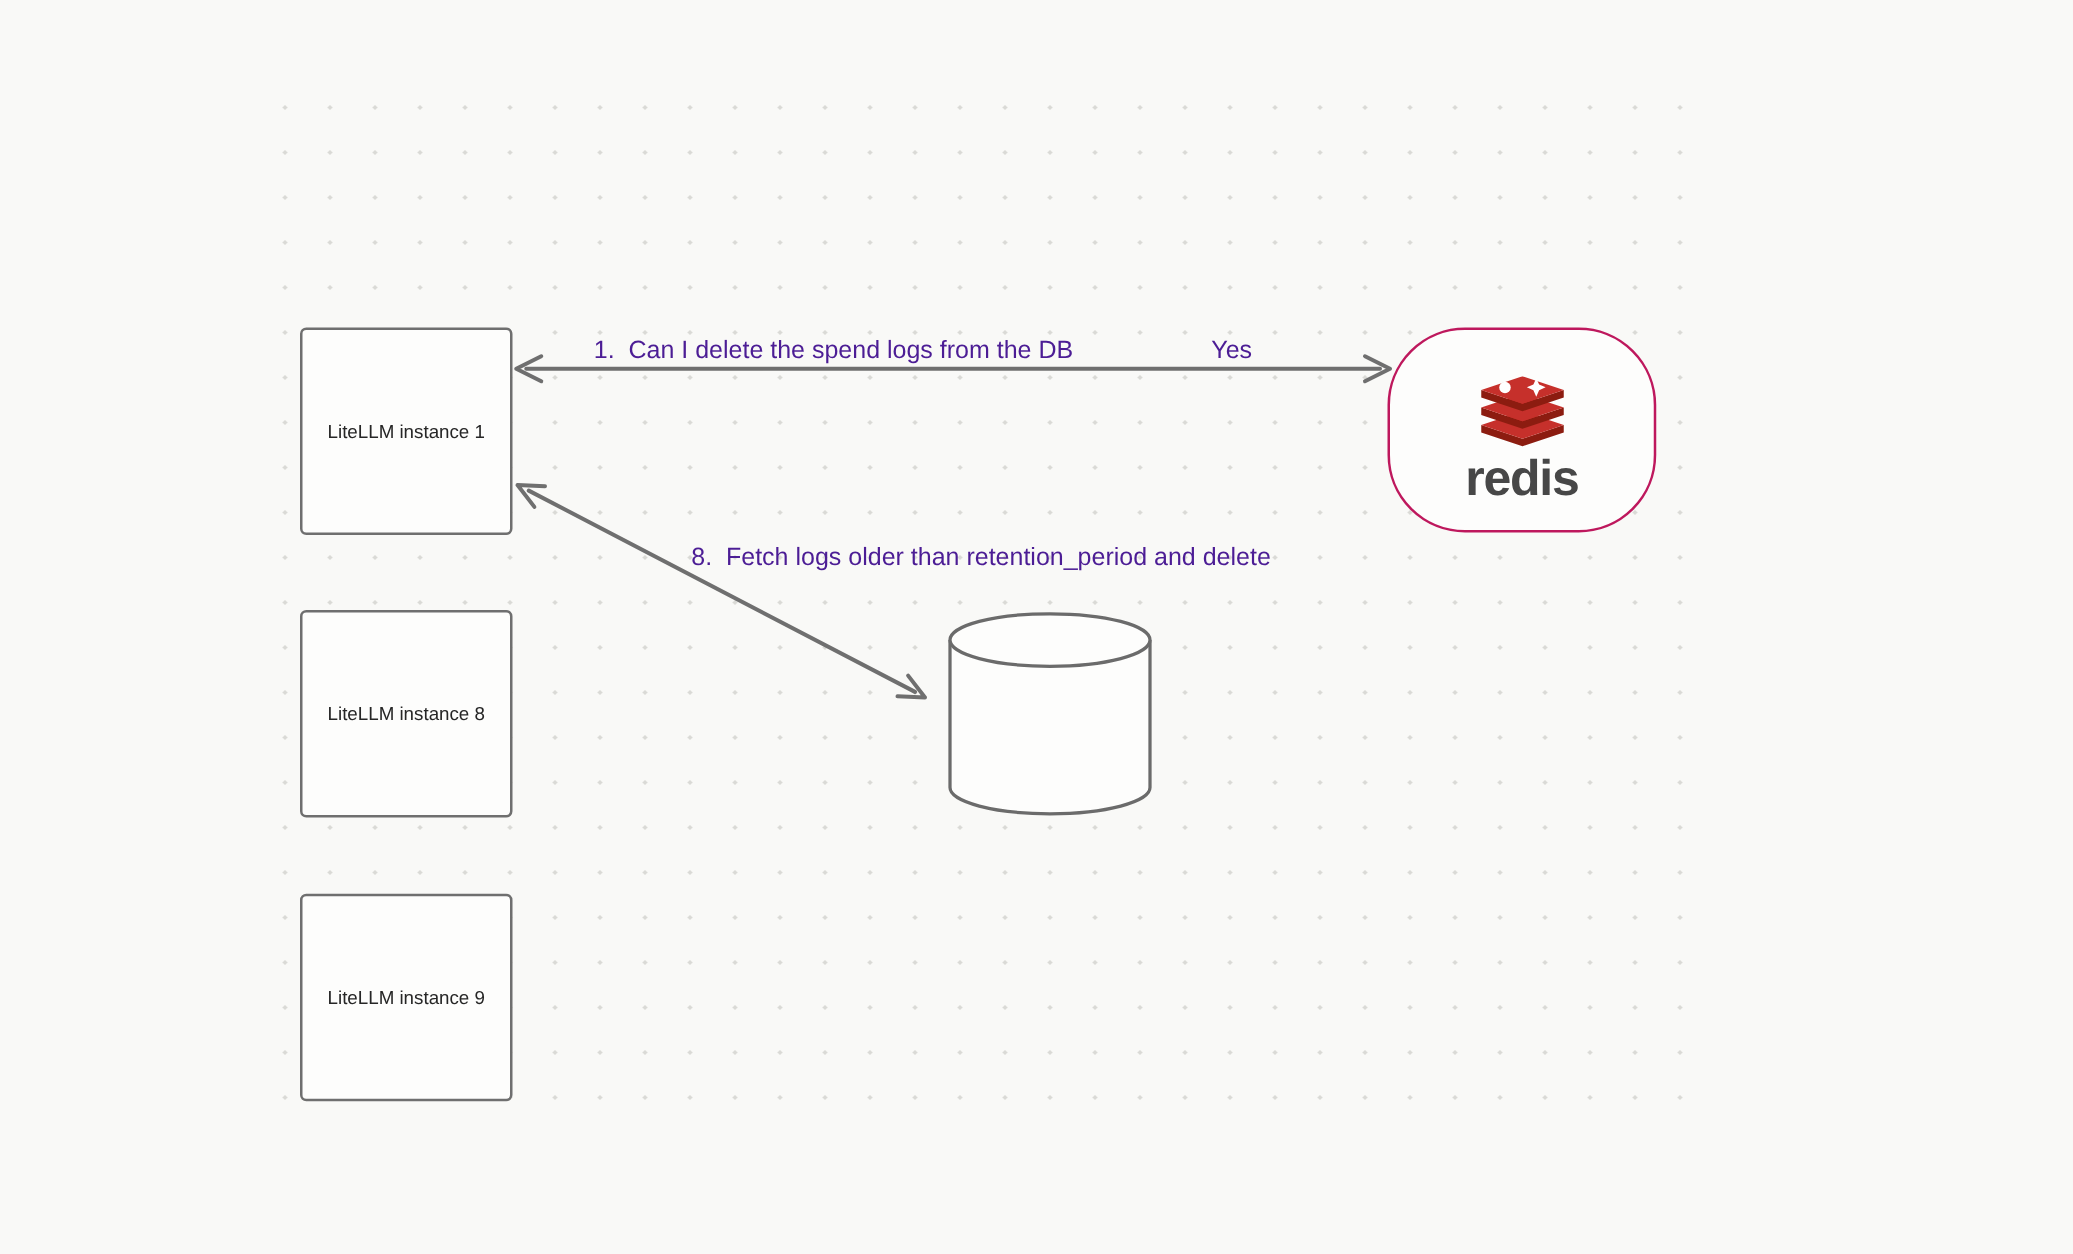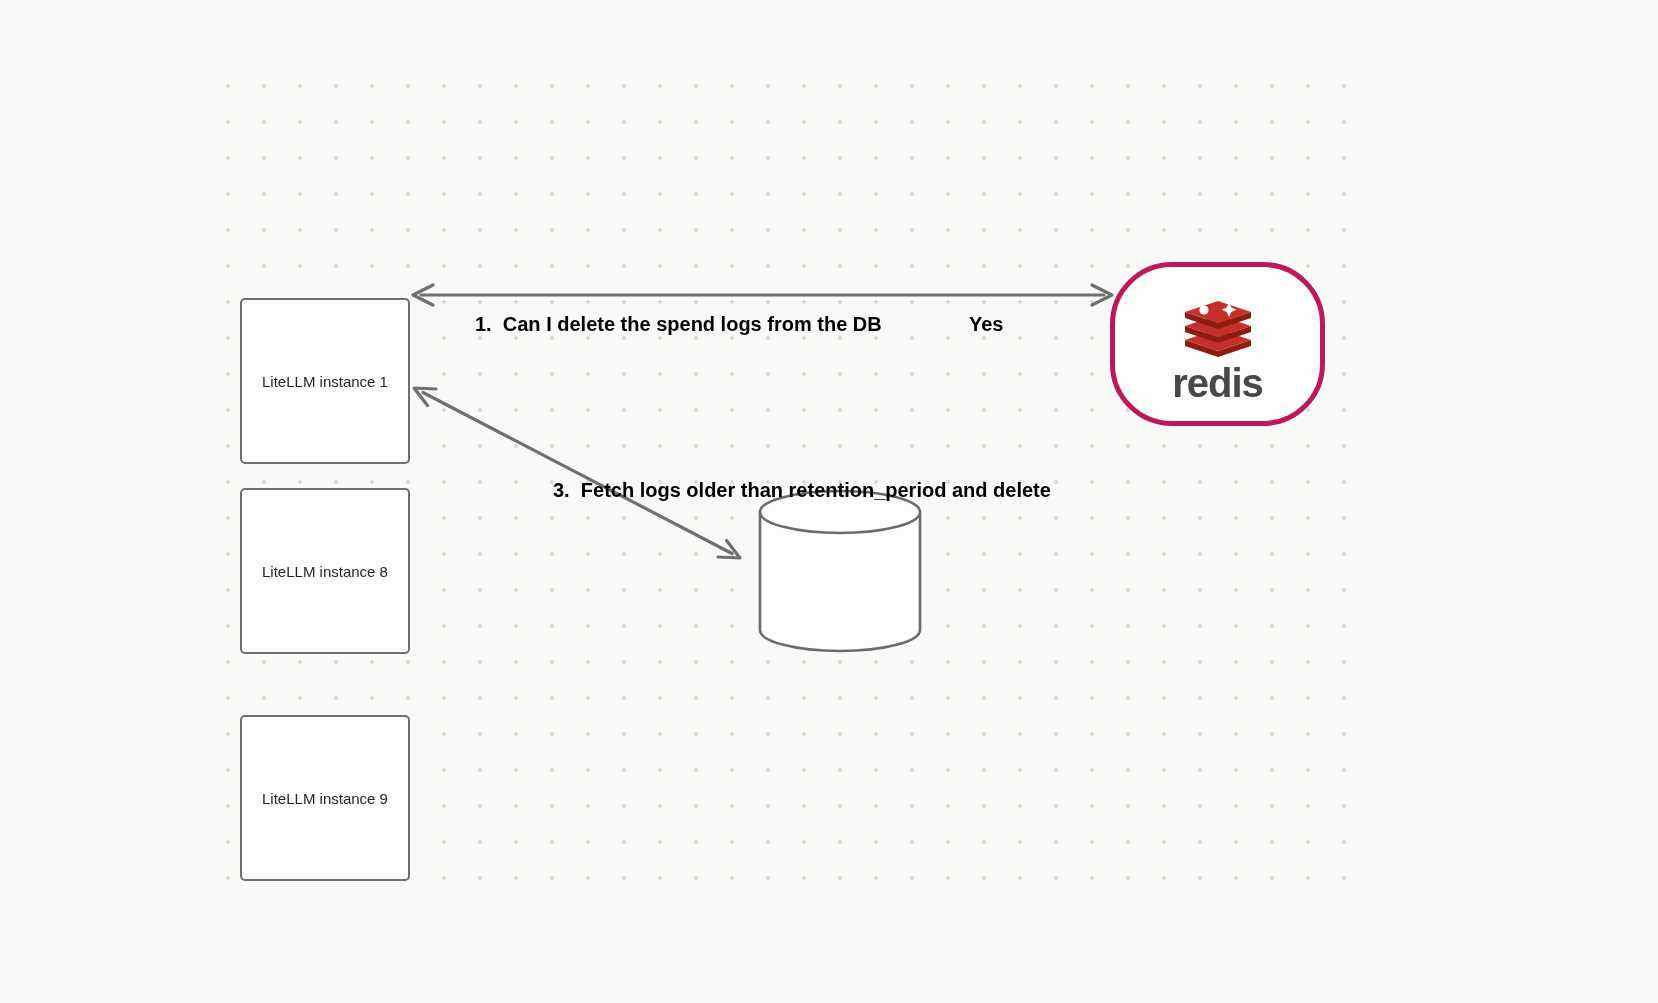--- a/index.html
+++ b/index.html
@@ -32,29 +32,29 @@
     border-radius: 5px;
     display: flex;
     align-items: center;
     justify-content: center;
   }
   .node-box .node-label {
     font-size: 15px;
     color: #262626;
     text-align: center;
   }
-  #litellm1 { left: 240px; top: 262px; margin-top: 36px; }
+  #litellm1 { left: 240px; top: 262px; }
   #litellm2 { left: 240px; top: 488px; }
   #litellm3 { left: 240px; top: 715px; }
   .redis-node {
     position: absolute;
     left: 1110px; top: 262px;
     width: 215px; height: 164px;
     background: #fdfdfc;
-    border: 5px solid #be185d;
+    border: 2px solid #be185d;
     border-radius: 62px;
     display: flex;
     flex-direction: column;
     align-items: center;
     justify-content: center;
     padding-top: 16px;
   }
   .redis-wordmark {
     font-size: 40px;
     font-weight: bold;
@@ -85,24 +85,23 @@
   }
   .edges-layer {
     position: absolute;
     left: 0; top: 0;
     width: 1658px; height: 1003px;
     pointer-events: none;
   }
   .edge-label {
     position: absolute;
     font-size: 20px;
-    font-weight: bold;
-    color: #000000;
+    font-weight: normal;
+    color: #4c1d95;
     white-space: pre;
-    margin-top: 44px;
   }
   #edge1-label { left: 475px; top: 269px; }
   #edge1-answer { left: 969px; top: 269px; }
   #edge2-label { left: 553px; top: 435px; }
 </style>
 </head>
 <body>
 
 <div class="canvas">
 
@@ -151,15 +150,15 @@
     </g>
     <g stroke="#6f6f6f" stroke-width="3.2" fill="none" stroke-linecap="round" stroke-linejoin="round">
       <path d="M423 392.5 L732 553.5"></path>
       <path d="M436 389 L414 388 L427.5 405.5"></path>
       <path d="M718 557 L740 558 L726.5 540.5"></path>
     </g>
   </svg>
 
   <div class="edge-label" id="edge1-label">1.  Can I delete the spend logs from the DB</div>
   <div class="edge-label" id="edge1-answer">Yes</div>
-  <div class="edge-label" id="edge2-label">3.  Fetch logs older than retention_period and delete</div>
+  <div class="edge-label" id="edge2-label">8.  Fetch logs older than retention_period and delete</div>
 
 </div>
 
 </body></html>

